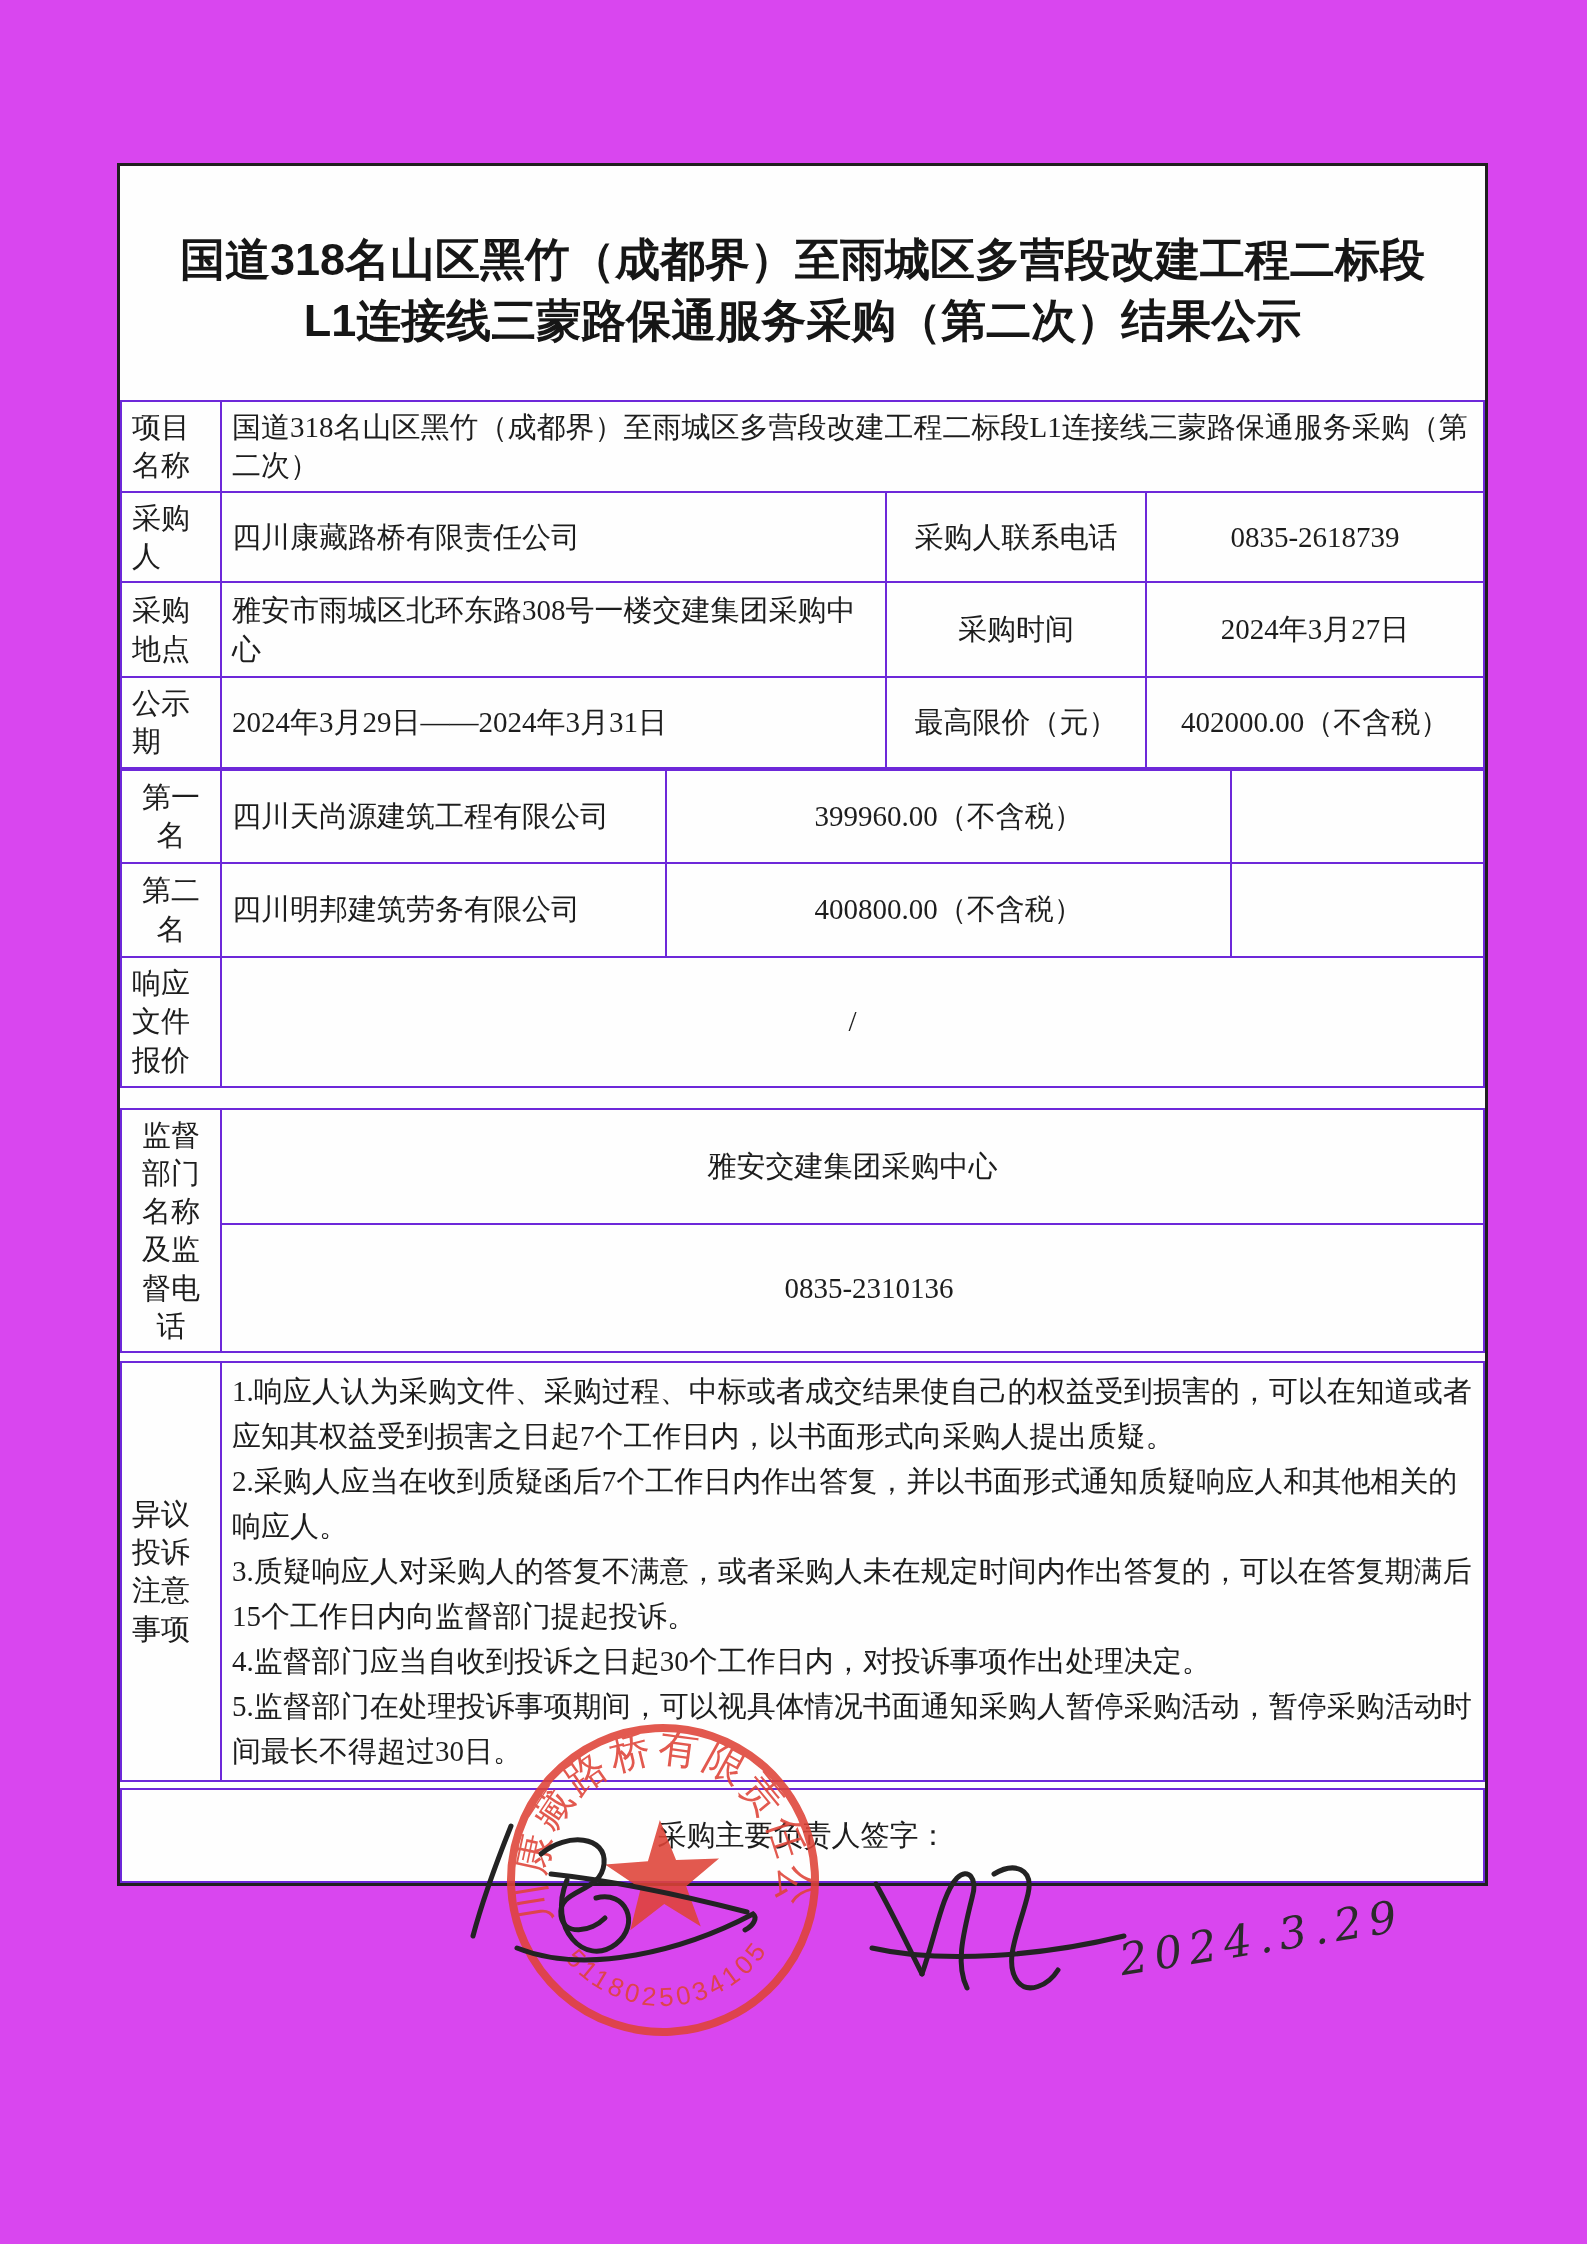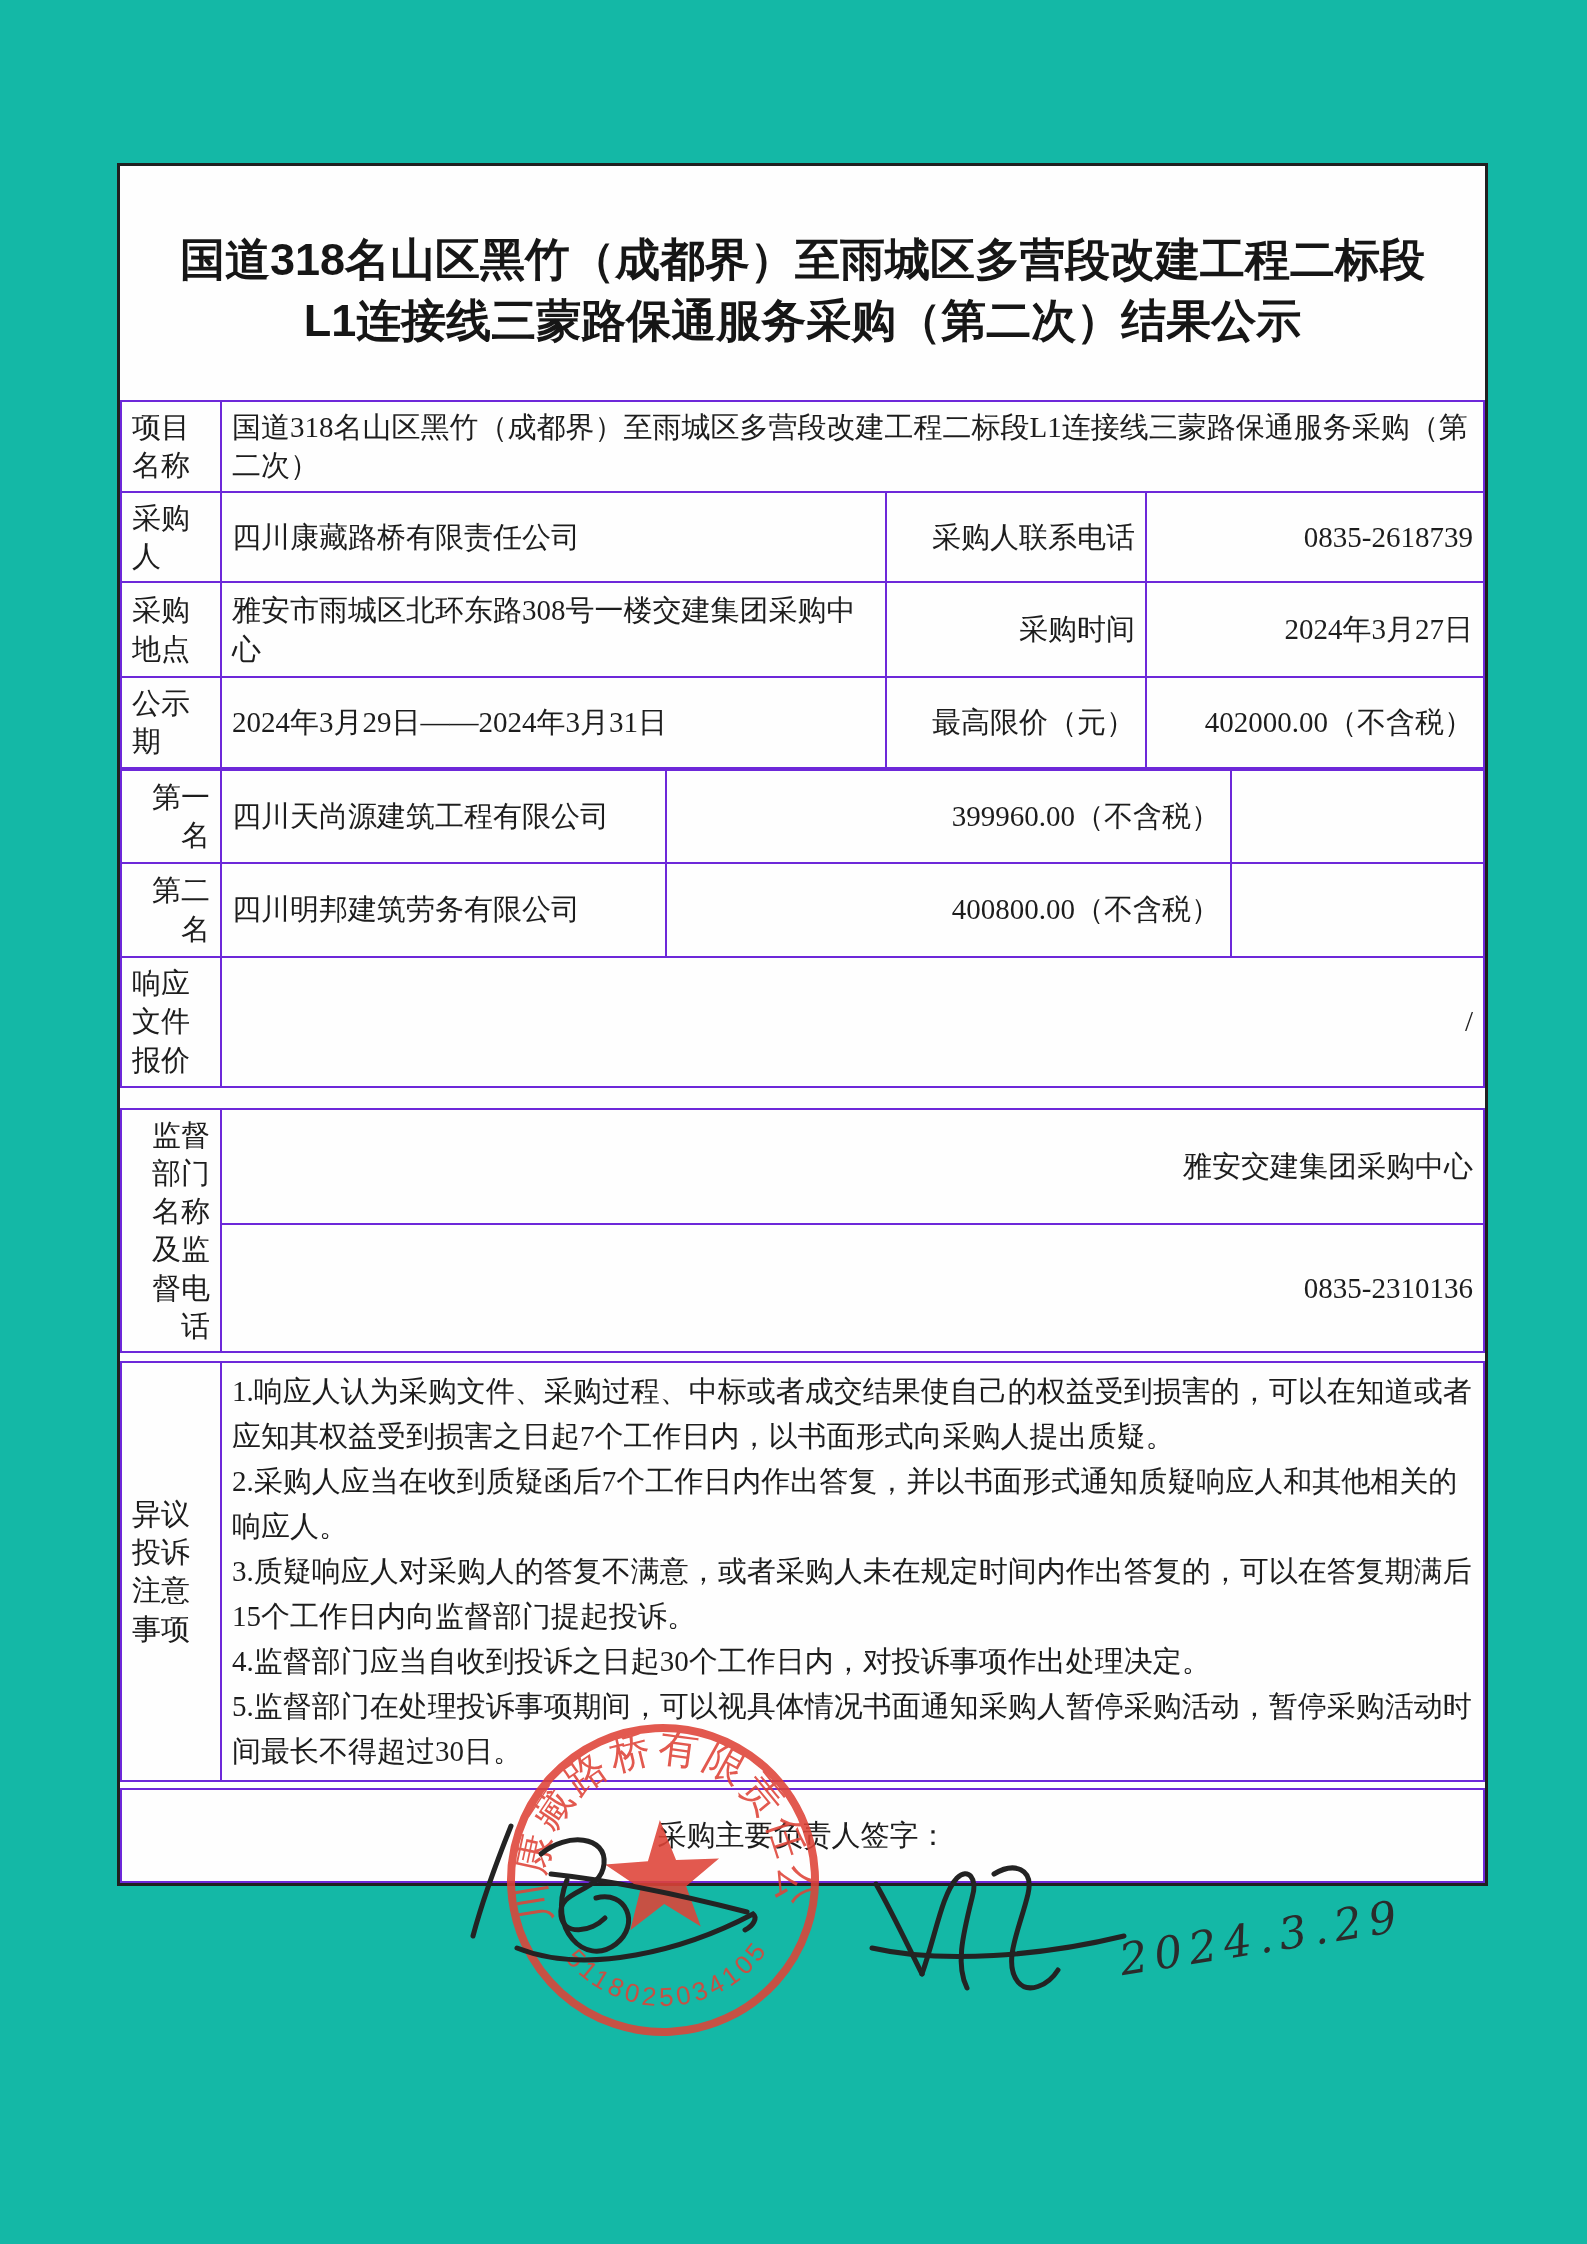--- a/index.html
+++ b/index.html
@@ -1,20 +1,20 @@
 <!DOCTYPE html>
 <html><head>
 <meta charset="utf-8">
 <style>
   * { margin: 0; padding: 0; box-sizing: border-box; }
   html,body { background:#ffffff; }
   .page {
     position: relative;
     width: 1587px; height: 2244px;
-    background: #14b8a6;
+    background: #d946ef;
     font-family: "Liberation Serif", "DejaVu Serif", serif;
     color: #1f1f1f;
     overflow: hidden;
   }
   .doc {
     position: absolute;
     left: 117px; top: 163px; width: 1371px;
     border: 3px solid #202020;
     background: #fefefe;
   }
@@ -37,21 +37,21 @@
   table.tbl td {
     border: 2px solid #6d28d9;
     font-size: 29px;
     line-height: 1.32;
     vertical-align: middle;
     padding: 6px 10px;
     word-break: break-all;
     color: #1d1d1d;
   }
   td.lab { font-size: 28px; padding: 6px 2px 6px 8px; }
-  td.cen { text-align: right; }
+  td.cen { text-align: center; }
   td.left { text-align: left; }
   tr.h87 td { height: 87px; }
   tr.h83 td { height: 83px; }
   tr.h95 td { height: 95px; }
   tr.h68 td { height: 68px; }
   tr.h90 td { height: 90px; }
   tr.h93 td { height: 93px; }
   tr.h94 td { height: 94px; }
   tr.h130 td { height: 130px; }
   tr.h72 td { height: 72px; }

